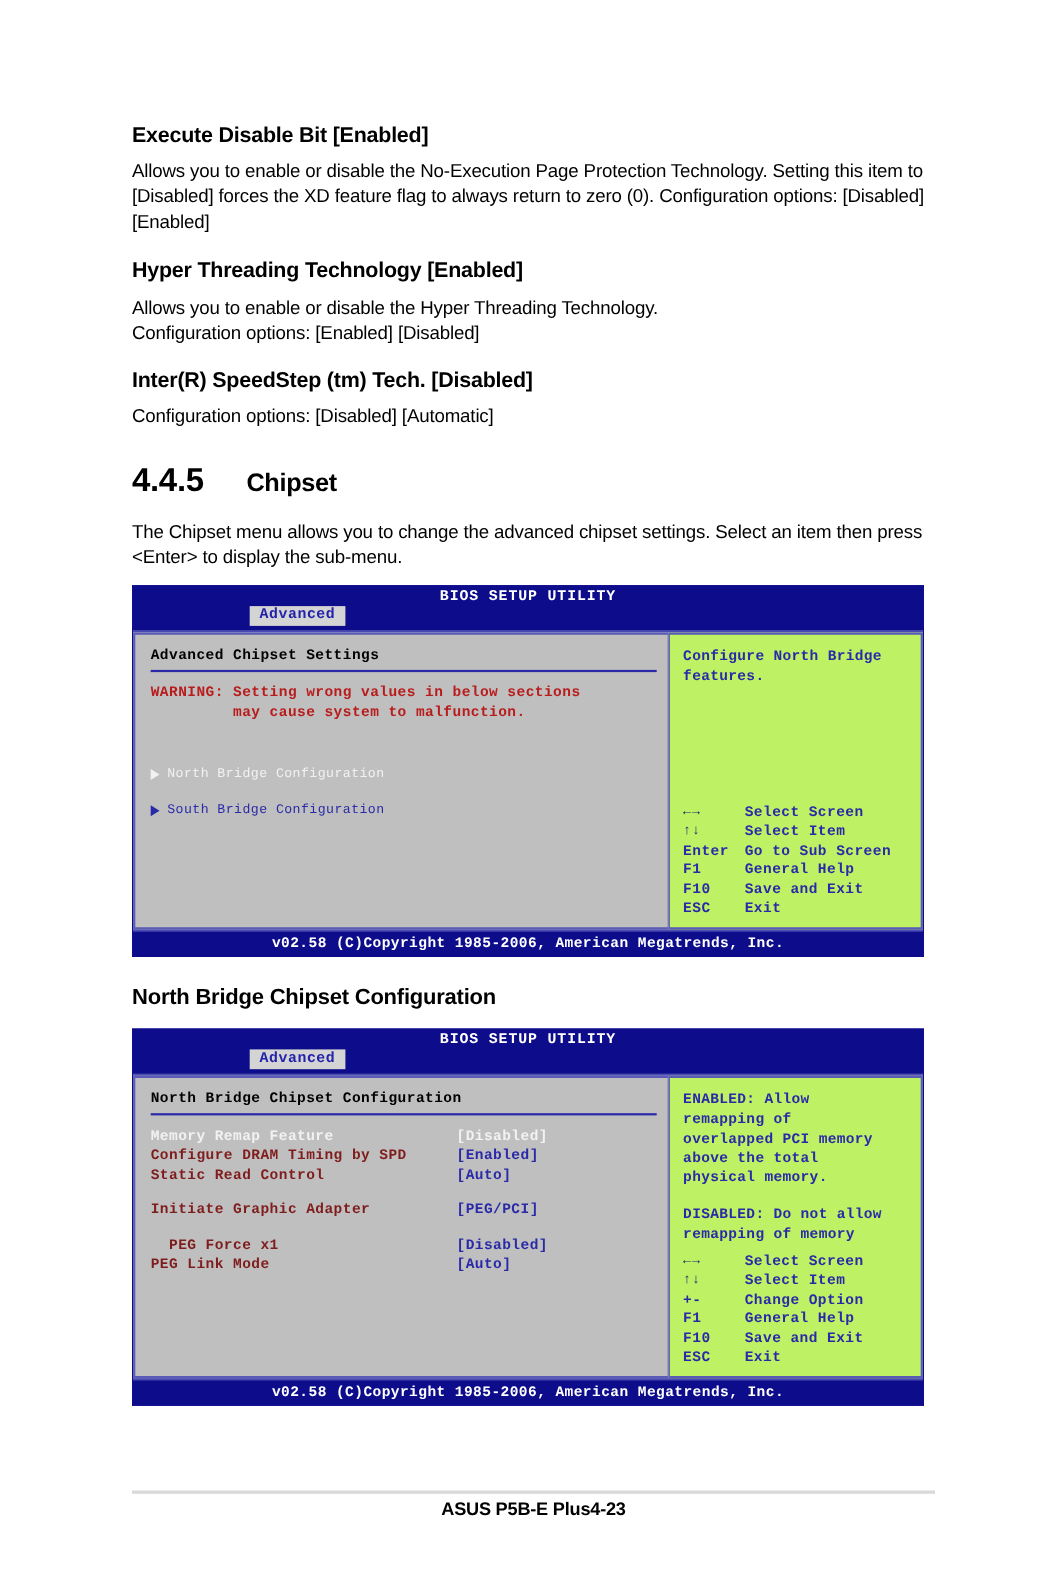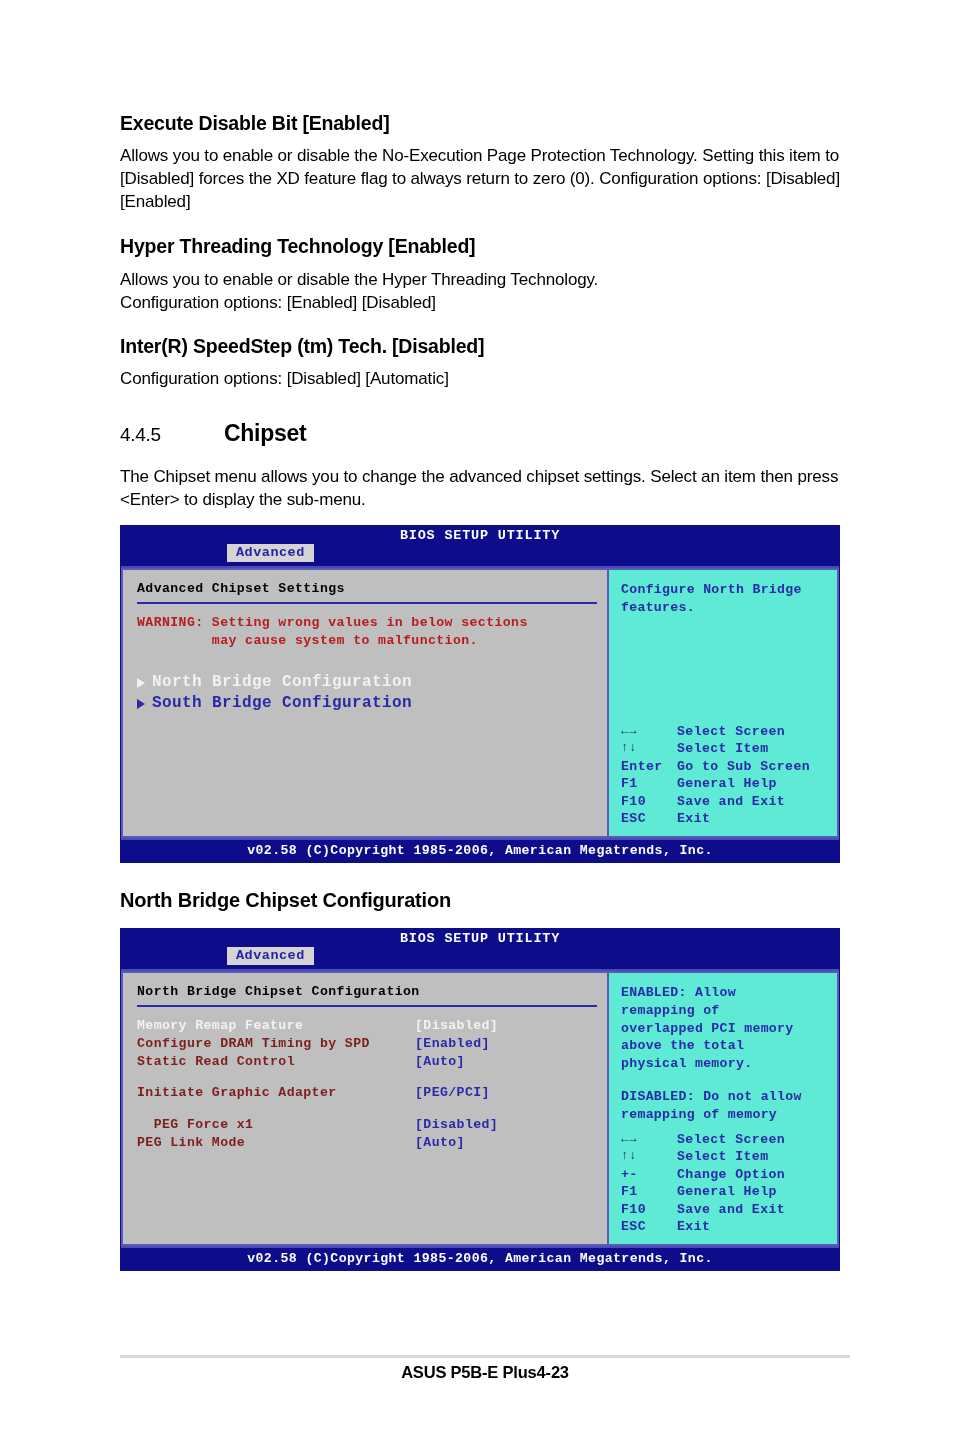--- a/index.html
+++ b/index.html
@@ -45,22 +45,22 @@
     letter-spacing: -0.15px;
   }
   p.item-body.tight { margin-bottom: 21px; }
 
   .sec-head {
     display: flex;
     align-items: baseline;
     margin: 30px 0 18px 0;
   }
   .sec-num {
-    font-size: 19px;
-    font-weight: normal;
+    font-size: 30px;
+    font-weight: bold;
     width: 104px;
     letter-spacing: -0.3px;
   }
   .sec-name {
     font-size: 23px;
     font-weight: bold;
     letter-spacing: -0.3px;
   }
 
   h4.sub-head {
@@ -115,21 +115,21 @@
     width: 487px;
     background: #bfbfbf;
     border: 2px solid #5a5ab8;
     border-right: 1px solid #5a5ab8;
     box-sizing: border-box;
     padding: 11px 10px 11px 14px;
     position: relative;
   }
   .bios-right {
     flex: 1;
-    background: #5eead4;
+    background: #bef264;
     border: 2px solid #5a5ab8;
     border-left: 1px solid #5a5ab8;
     box-sizing: border-box;
     padding: 11px 8px 11px 12px;
     position: relative;
   }
 
   .bios-h {
     color: #000000;
     font-size: 13.2px;
@@ -146,27 +146,28 @@
   .warn-line {
     color: #b91c1c;
     font-size: 13.2px;
     font-weight: bold;
     letter-spacing: 0.4px;
     white-space: pre;
     line-height: 1.32;
   }
 
   .menu-row {
-    font-size: 16px;
-    font-weight: bold;
+    font-size: 12px;
+    font-weight: normal;
     letter-spacing: 0.4px;
     white-space: pre;
     line-height: 1.32;
     display: flex;
     align-items: center;
+    margin-top: 17px;
   }
   .tri {
     display: inline-block;
     width: 0; height: 0;
     border-top: 5px solid transparent;
     border-bottom: 5px solid transparent;
     border-left: 8px solid #2a2aa8;
     margin-right: 7px;
   }
   .tri.sel { border-left-color: #f2f2f2; }

